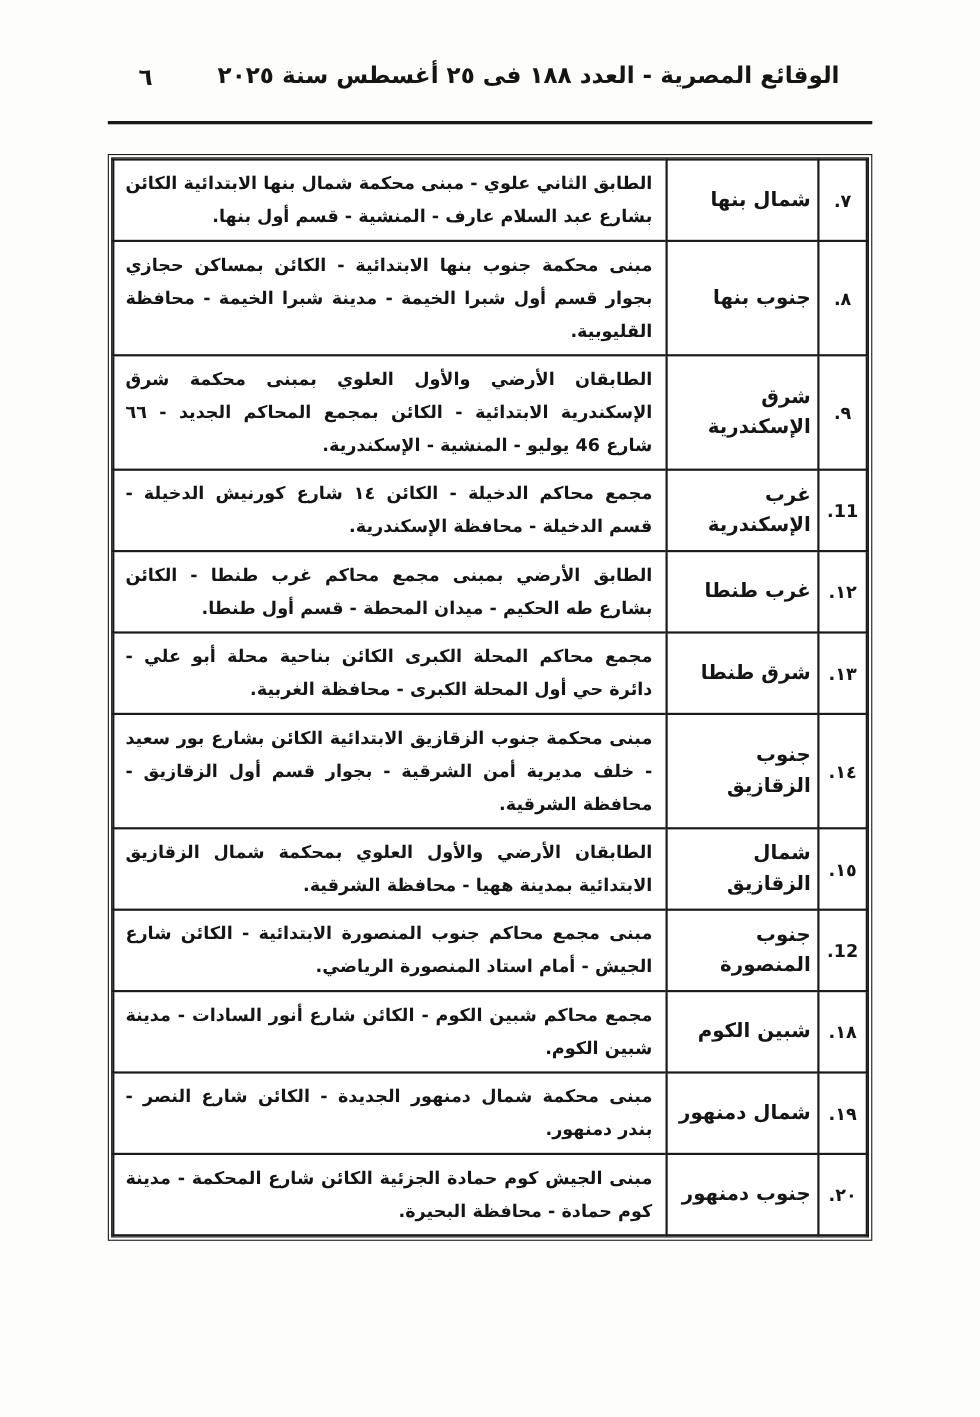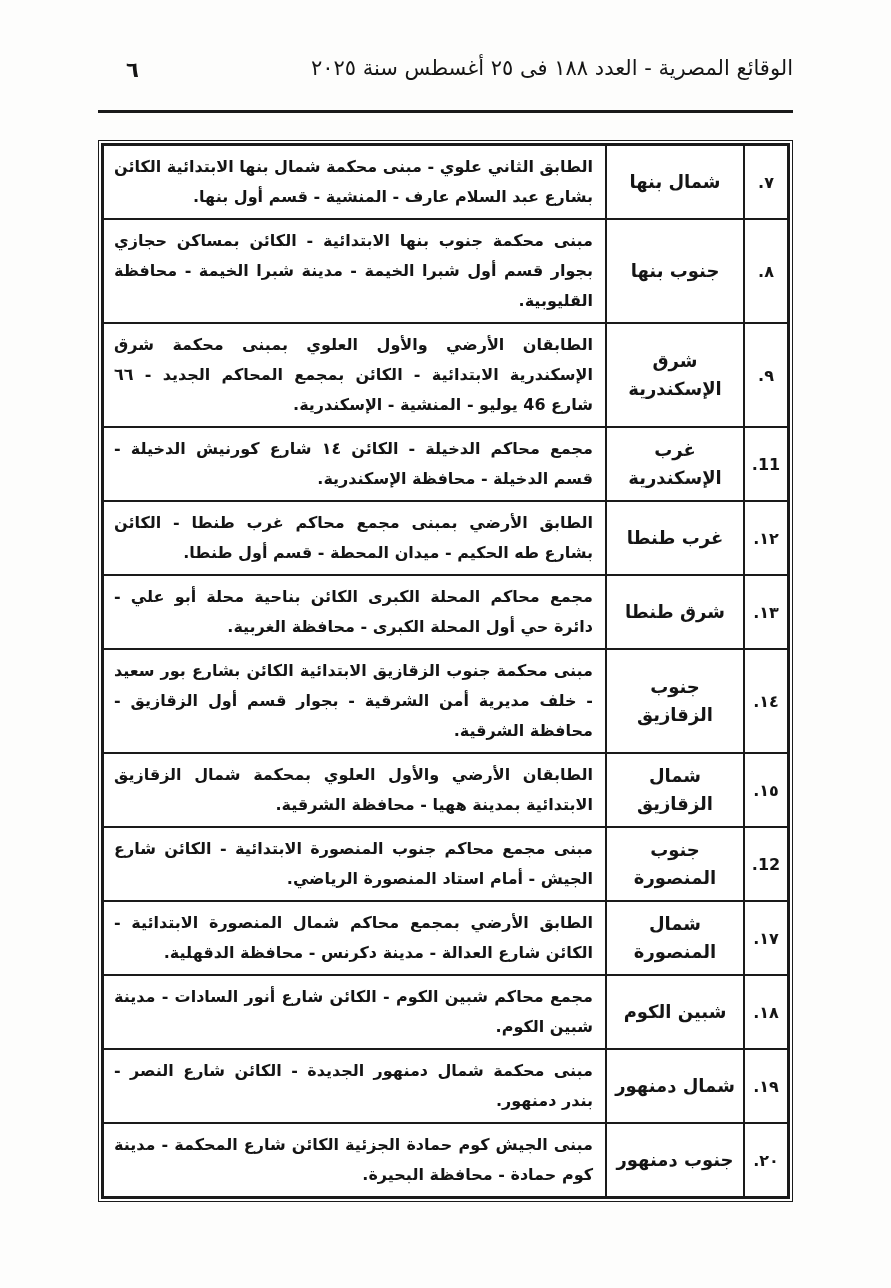--- a/index.html
+++ b/index.html
@@ -14,22 +14,23 @@
     width: 695px;
     margin: 0 auto;
     padding-top: 56px;
     direction: rtl;
   }
   .page-header {
     position: relative;
     height: 46px;
   }
   .page-header .title {
+    text-align: center;
     font-size: 21px;
-    font-weight: normal;
+    font-weight: bold;
     letter-spacing: 0;
     padding-left: 70px;
   }
   .page-header .page-num {
     position: absolute;
     left: 28px;
     top: 2px;
     font-size: 21px;
     font-weight: bold;
   }
@@ -54,21 +55,21 @@
   }
   td.cell-num {
     width: 44px;
     text-align: center;
     font-size: 16px;
     font-weight: 600;
     padding: 2px;
   }
   td.cell-name {
     width: 138px;
-    text-align: center;
+    text-align: right;
     font-size: 18px;
     font-weight: bold;
     padding: 4px 6px;
     line-height: 28px;
   }
   td.cell-desc {
     text-align: justify;
     text-align-last: right;
     font-size: 16px;
     font-weight: bold;
@@ -141,25 +142,20 @@
     <td class="cell-name">شمال الزقازيق</td>
     <td class="cell-desc">الطابقان الأرضي والأول العلوي بمحكمة شمال الزقازيق الابتدائية بمدينة ههيا - محافظة الشرقية.</td>
   </tr>
 
   <tr>
     <td class="cell-num">12.</td>
     <td class="cell-name">جنوب المنصورة</td>
     <td class="cell-desc">مبنى مجمع محاكم جنوب المنصورة الابتدائية - الكائن شارع الجيش - أمام استاد المنصورة الرياضي.</td>
   </tr>
 
-  <tr>
-    <td class="cell-num">١٧.</td>
-    <td class="cell-name">شمال المنصورة</td>
-    <td class="cell-desc">الطابق الأرضي بمجمع محاكم شمال المنصورة الابتدائية - الكائن شارع العدالة - مدينة دكرنس - محافظة الدقهلية.</td>
-  </tr>
 
   <tr>
     <td class="cell-num">١٨.</td>
     <td class="cell-name">شبين الكوم</td>
     <td class="cell-desc">مجمع محاكم شبين الكوم - الكائن شارع أنور السادات - مدينة شبين الكوم.</td>
   </tr>
 
   <tr>
     <td class="cell-num">١٩.</td>
     <td class="cell-name">شمال دمنهور</td>

